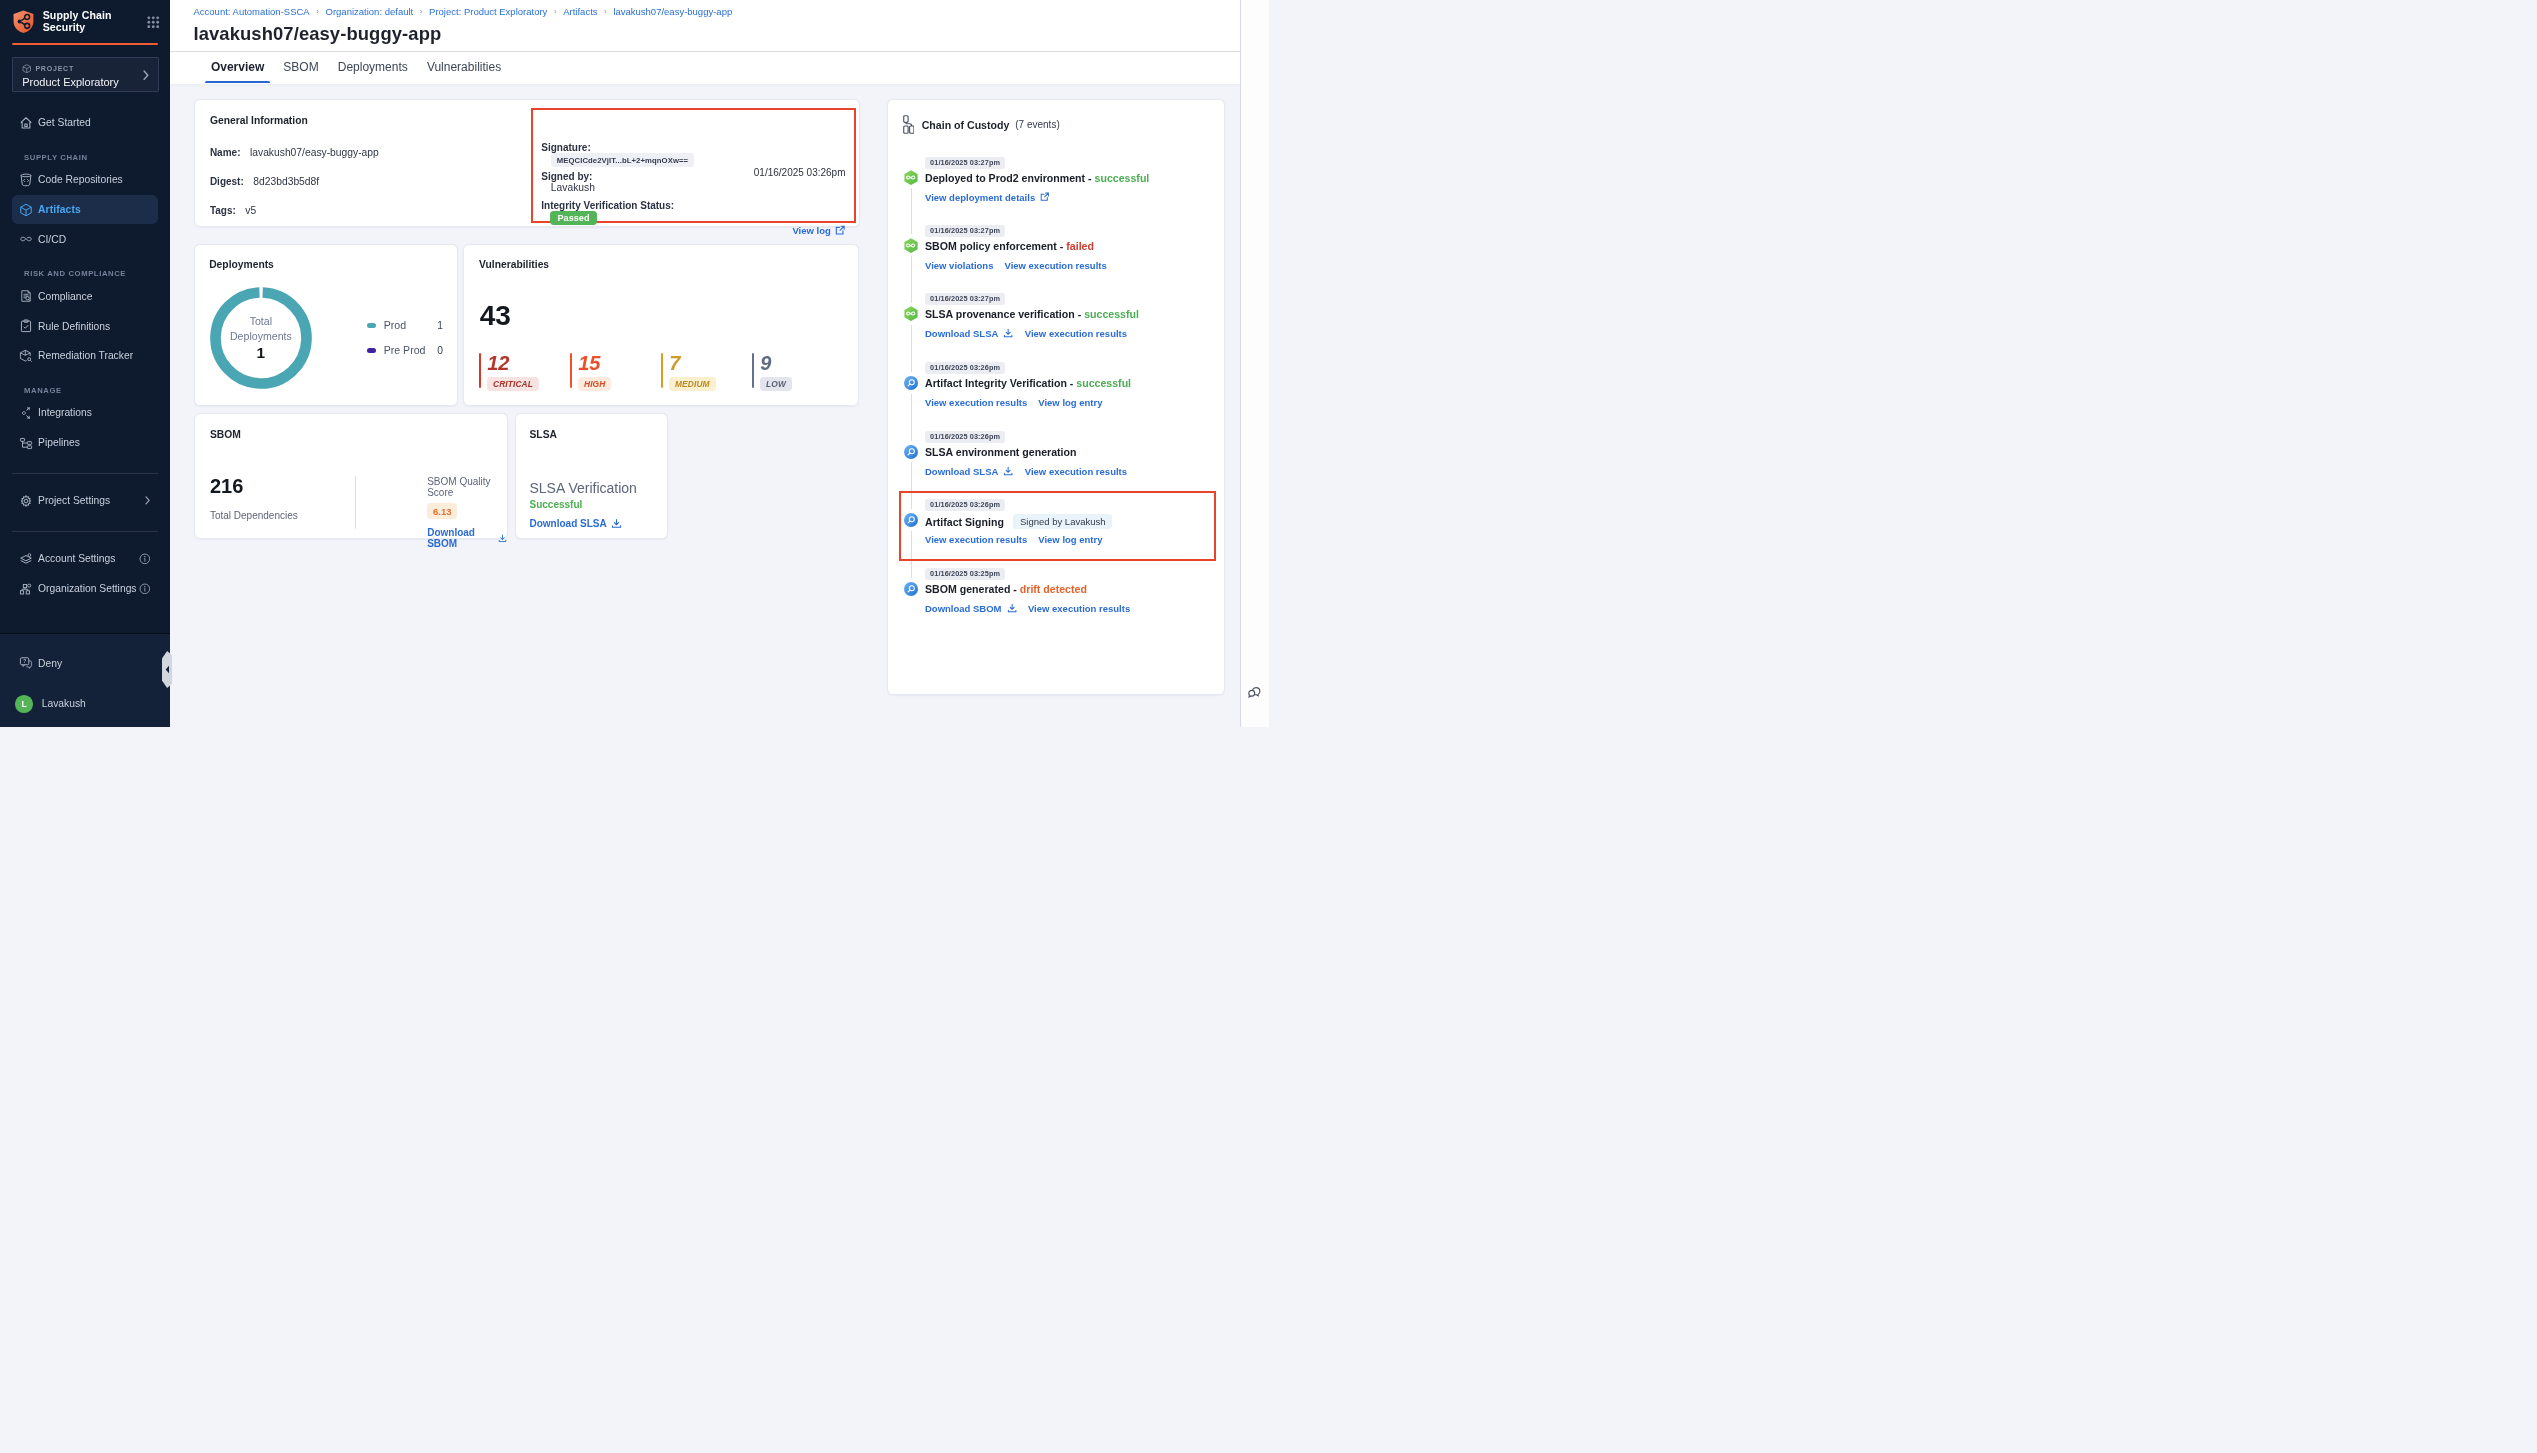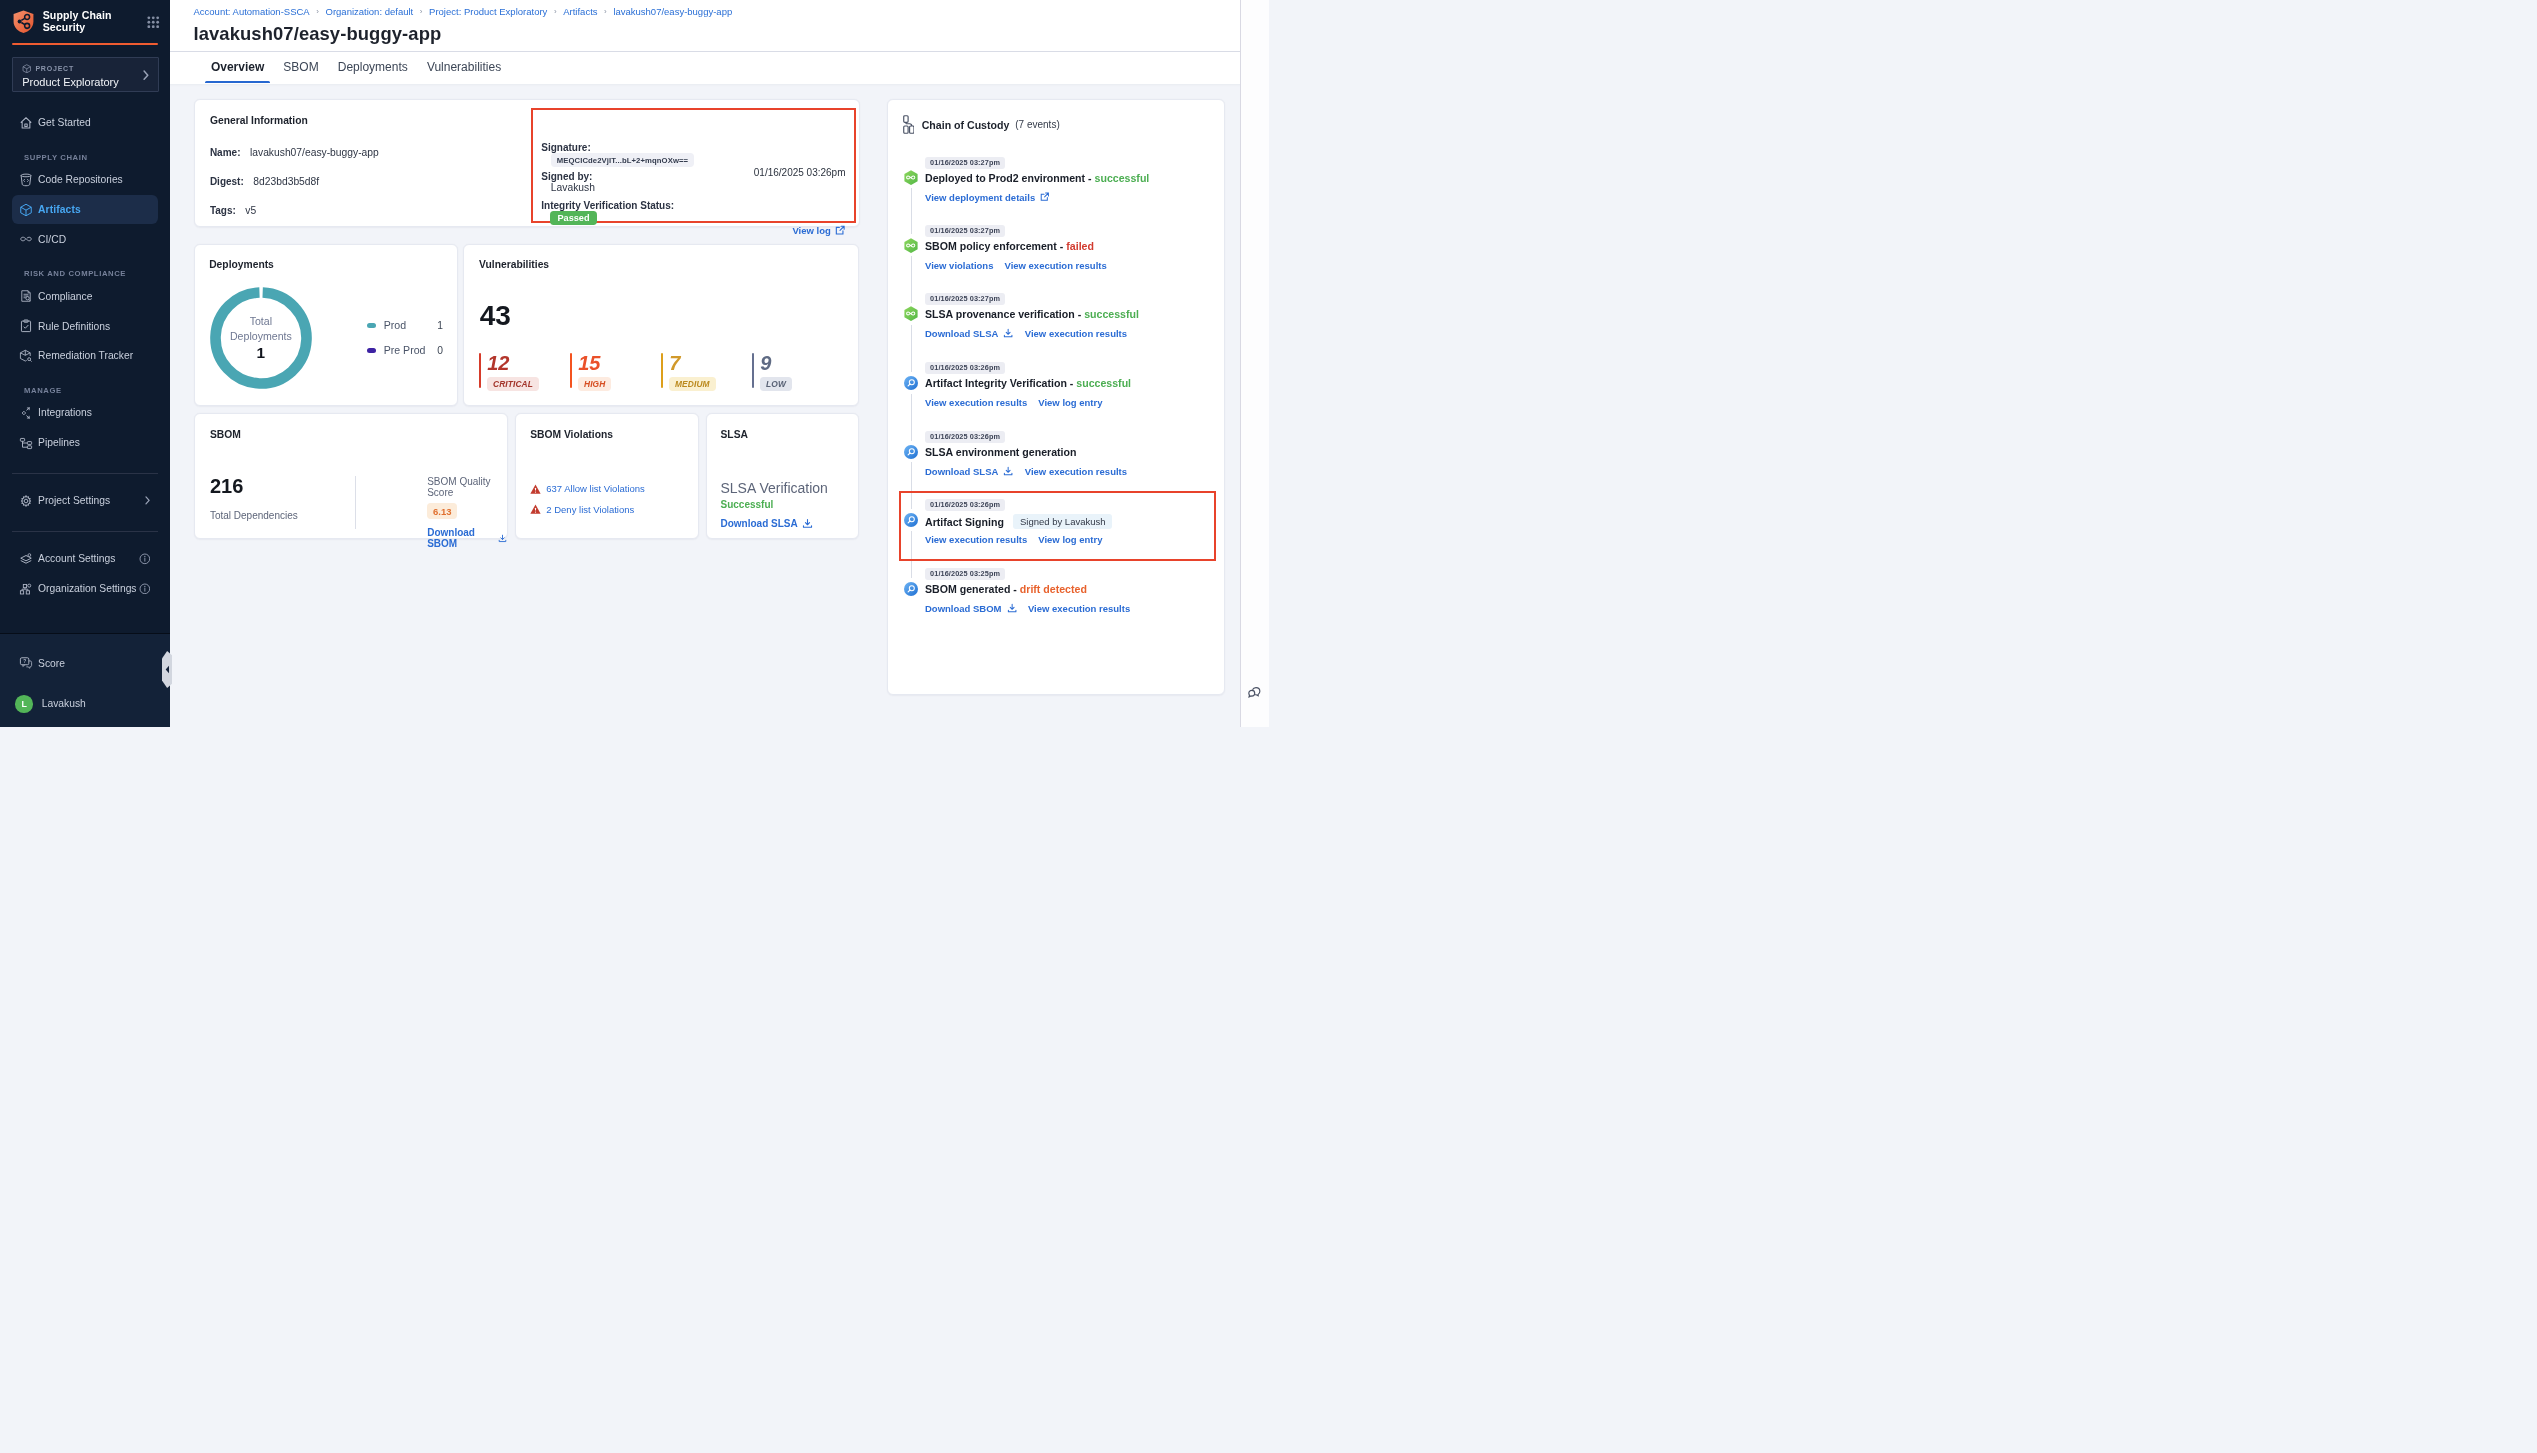--- a/index.html
+++ b/index.html
@@ -343,21 +343,21 @@
 
   <div class="sidebar-footer">
     <div class="nav-item">
       <span class="ni-icon">
         <svg width="14" height="14" viewBox="0 0 20 20" fill="none" stroke="#aab2c2" stroke-width="1.4" style="font-size:14px">
             <rect x="2" y="2.5" width="12" height="10" rx="2"></rect>
             <path d="M5.5 12.5 L5.5 15 L8.5 12.5 M14 7 H16 C17.1 7 18 7.9 18 9 V13.5 C18 14.6 17.1 15.5 16 15.5 H15.5 V17.5 L13 15.5 H10.5" stroke-width="1.2"></path>
             <text x="6" y="10" font-size="7" fill="#aab2c2" stroke="none" font-weight="bold">?</text>
           </svg>
       </span>
-      <span>Score</span>
+      <span>Deny</span>
     </div>
     <div class="nav-item" style="margin-top:11.7px;">
       <span class="ni-icon" style="width:17.6px;height:17.6px;margin-right:5.9px;">
         <span class="avatar">L</span>
       </span>
       <span>Lavakush</span>
     </div>
   </div>
 
   <svg class="collapse-handle" viewBox="0 0 14 50">
@@ -515,41 +515,20 @@
                   <span>Download SBOM</span>
                   <svg width="11" height="11" viewBox="0 0 15 15" fill="none" stroke="#2b6cd4" stroke-width="1.5" stroke-linecap="round" stroke-linejoin="round">
                       <path d="M7.5 2 V9 M4.7 6.4 L7.5 9.2 L10.3 6.4 M2 10.5 V12.6 H13 V10.5"></path>
                     </svg>
                 </a>
               </div>
             </div>
           </div>
         </div>
 
-        <div class="card viol-card">
-          <div class="card-title">SBOM Violations</div>
-          <div class="viol-rows">
-            <div class="viol-row">
-              <svg width="11" height="10.3" viewBox="0 0 15 14">
-                  <path d="M7.5 0.8 L14.5 13.2 H0.5 Z" fill="#c23b2e"></path>
-                  <rect x="6.8" y="5" width="1.4" height="4" rx="0.7" fill="#fff"></rect>
-                  <circle cx="7.5" cy="11" r="0.85" fill="#fff"></circle>
-                </svg>
-              <a class="blue-link" style="font-weight:normal;font-size:9.5px;">637 Allow list Violations</a>
-            </div>
-            <div class="viol-row">
-              <svg width="11" height="10.3" viewBox="0 0 15 14">
-                  <path d="M7.5 0.8 L14.5 13.2 H0.5 Z" fill="#c23b2e"></path>
-                  <rect x="6.8" y="5" width="1.4" height="4" rx="0.7" fill="#fff"></rect>
-                  <circle cx="7.5" cy="11" r="0.85" fill="#fff"></circle>
-                </svg>
-              <a class="blue-link" style="font-weight:normal;font-size:9.5px;">2 Deny list Violations</a>
-            </div>
-          </div>
-        </div>
 
         <div class="card slsa-card">
           <div class="card-title">SLSA</div>
           <div class="slsa-label">SLSA Verification</div>
           <div class="slsa-status">Successful</div>
           <div class="slsa-dl">
             <a class="blue-link" style="font-size:10px;">
               <span>Download SLSA</span>
               <svg width="11" height="11" viewBox="0 0 15 15" fill="none" stroke="#2b6cd4" stroke-width="1.5" stroke-linecap="round" stroke-linejoin="round">
                   <path d="M7.5 2 V9 M4.7 6.4 L7.5 9.2 L10.3 6.4 M2 10.5 V12.6 H13 V10.5"></path>

